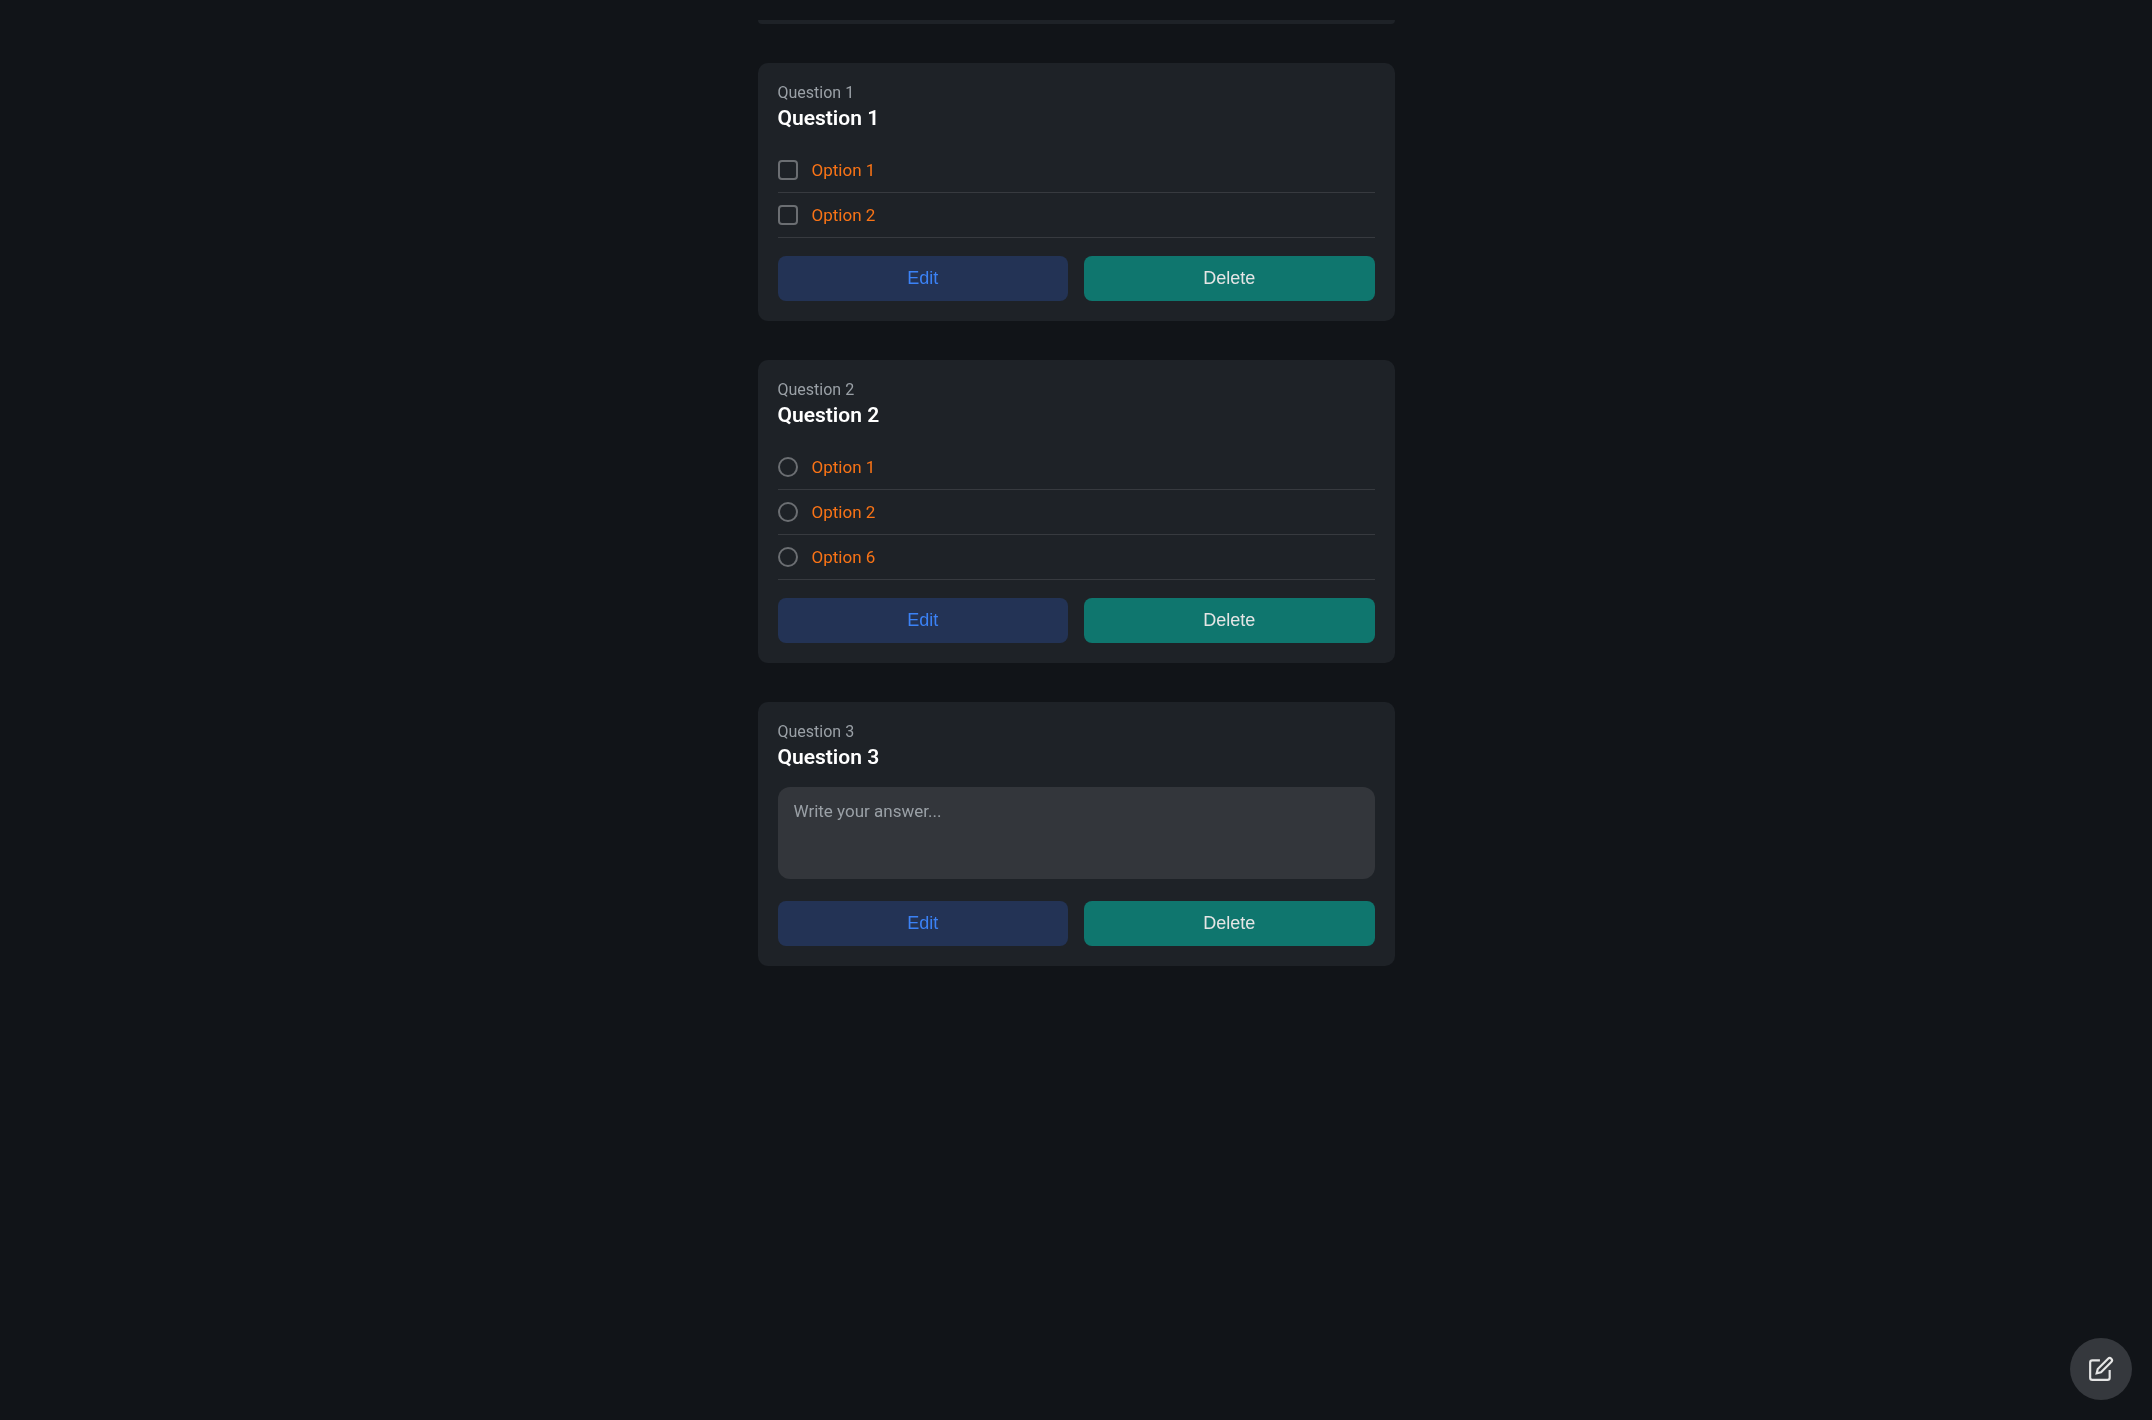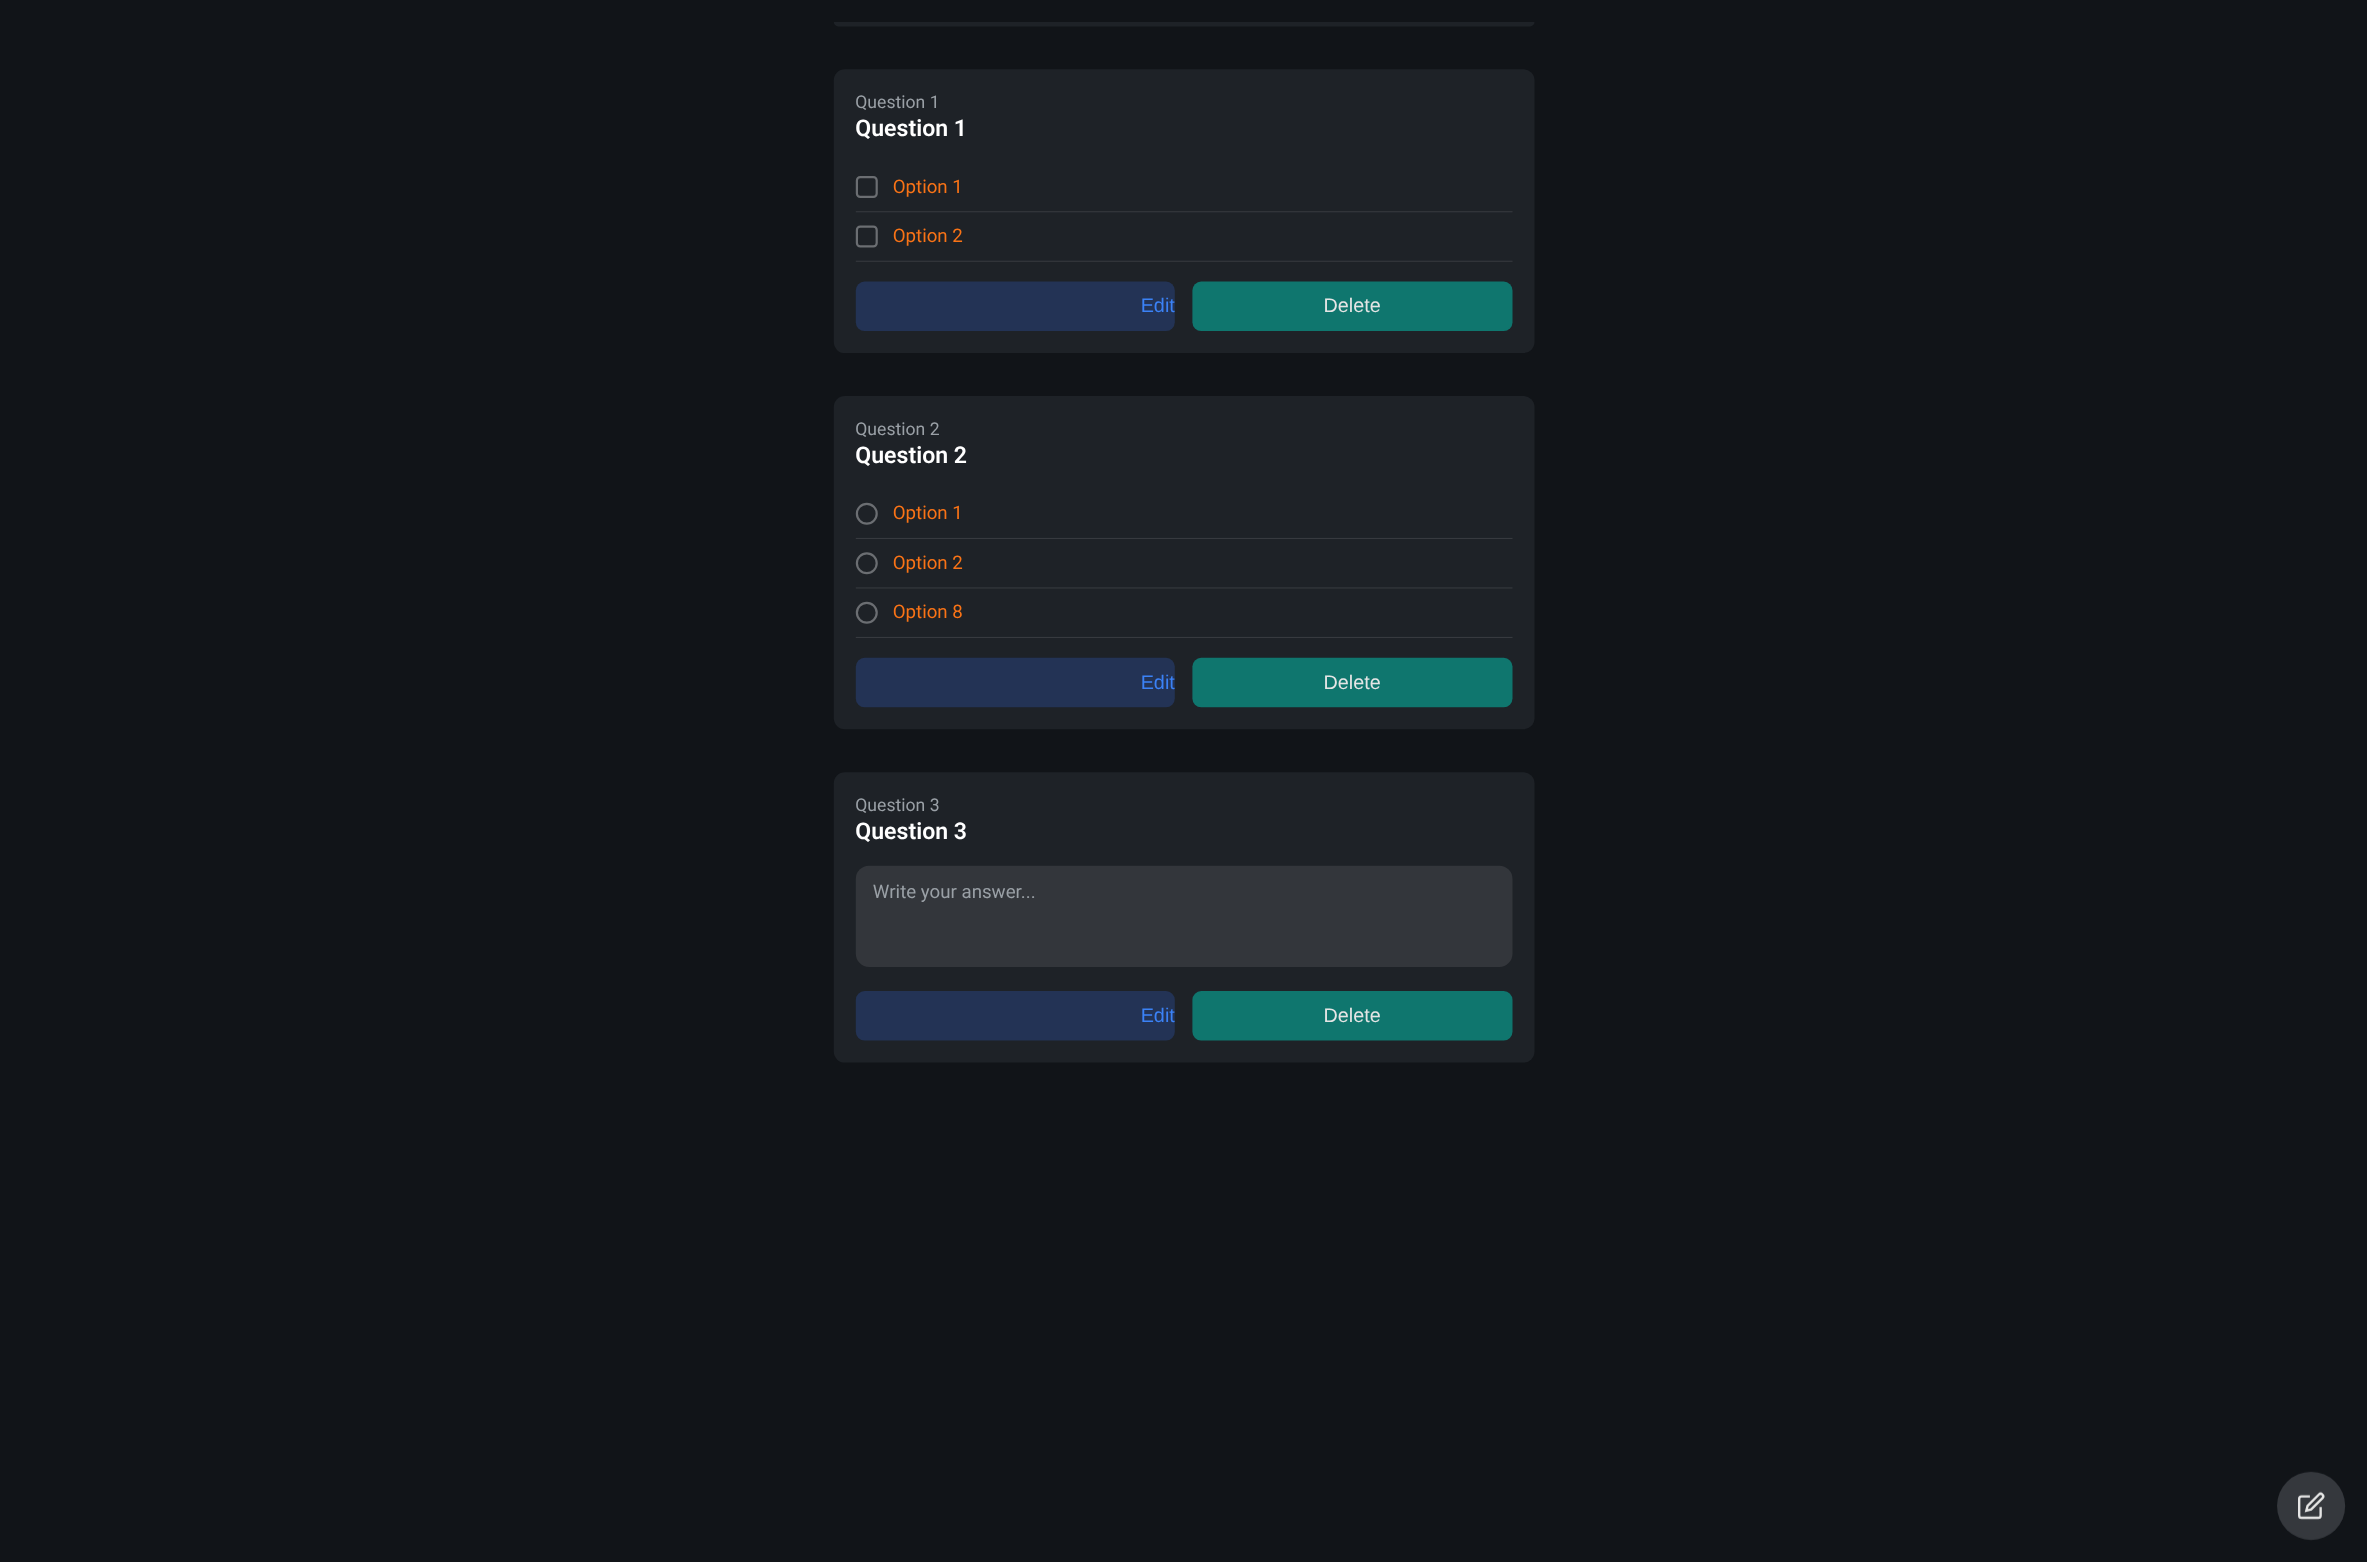--- a/index.html
+++ b/index.html
@@ -83,21 +83,20 @@
       padding: 12px 0;
       border-radius: 8px;
       border: none;
       font-size: 18px;
       font-weight: 500;
       cursor: pointer;
     }
     .btn-edit {
       background-color: #233355;
       color: #3b82f6;
-      text-align: right;
     }
     .btn-delete {
       background-color: #0f766e;
       color: #e5e5e5;
     }
     .answer-textarea {
       width: 100%;
       background-color: #33363b;
       border: none;
       border-radius: 12px;
@@ -166,21 +165,21 @@
     <div class="option-row">
       <div class="radio"></div>
       <div class="option-label">Option 1</div>
     </div>
     <div class="option-row">
       <div class="radio"></div>
       <div class="option-label">Option 2</div>
     </div>
     <div class="option-row">
       <div class="radio"></div>
-      <div class="option-label">Option 8</div>
+      <div class="option-label">Option 6</div>
     </div>
 
     <div class="button-row">
       <button class="btn btn-edit">Edit</button>
       <button class="btn btn-delete">Delete</button>
     </div>
   </div>
 
   <div class="card">
     <div class="question-label">Question 3</div>

